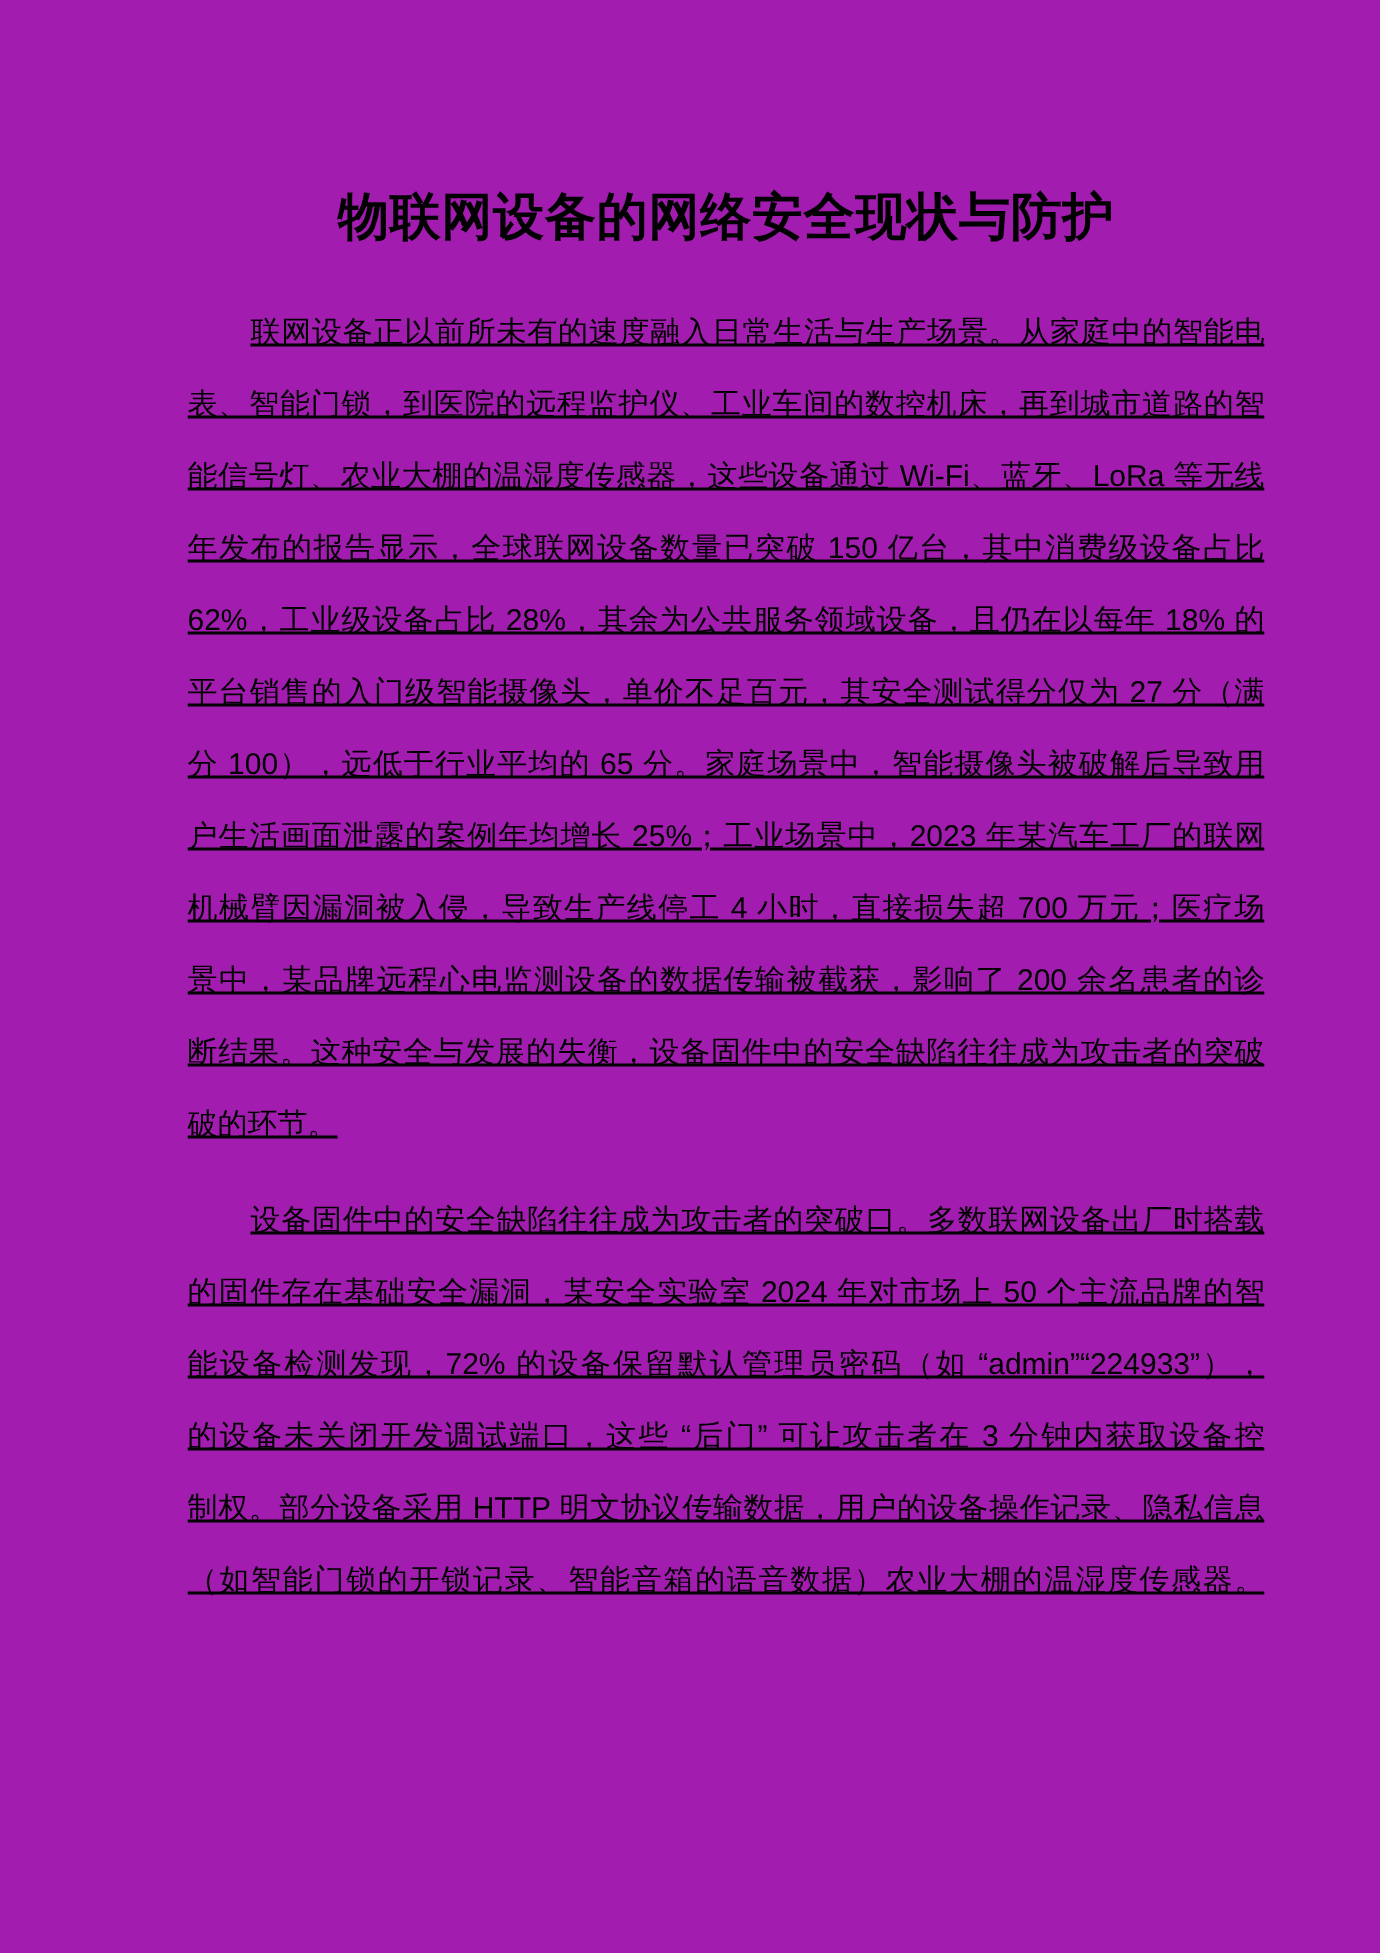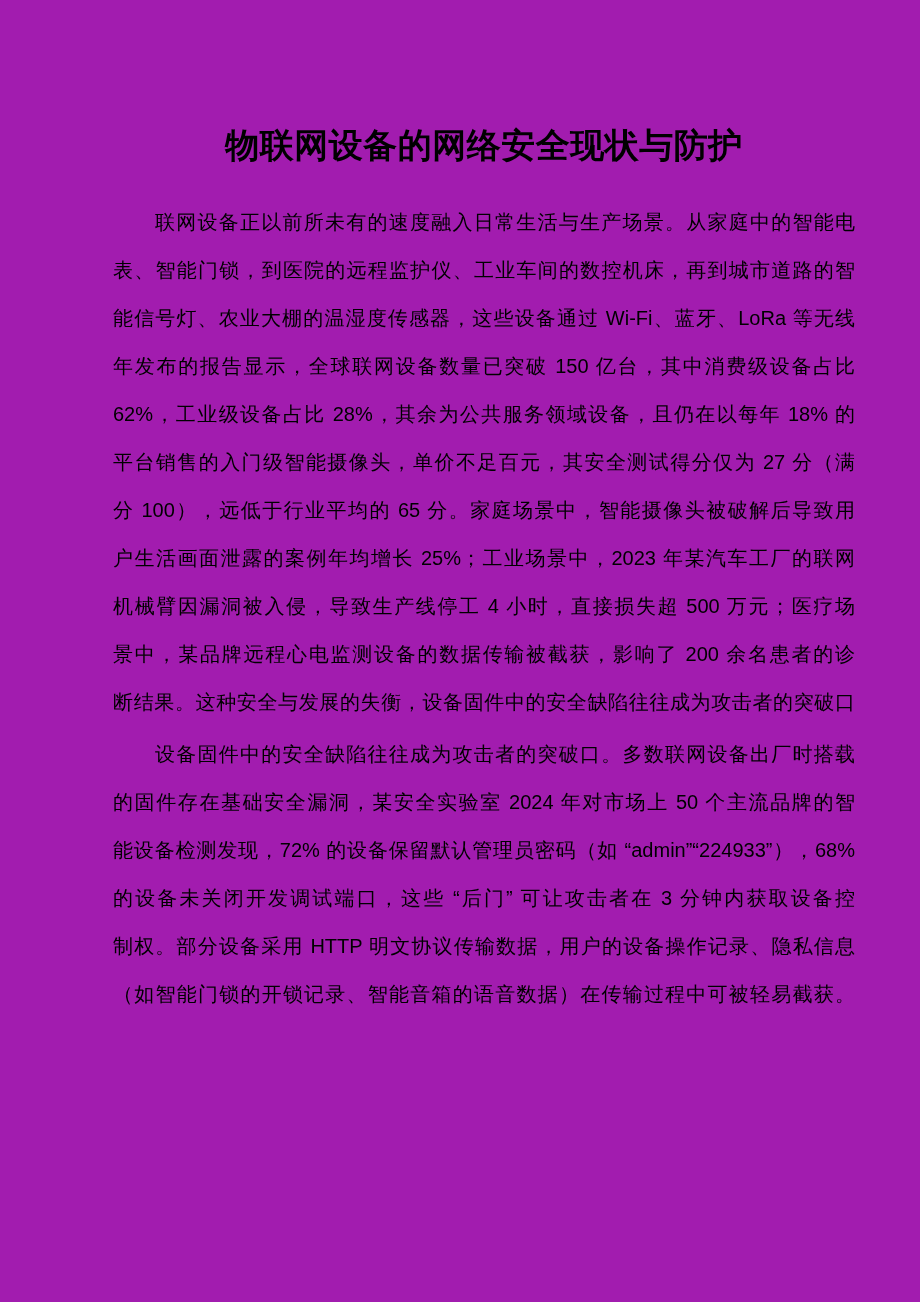--- a/index.html
+++ b/index.html
@@ -23,21 +23,21 @@
     font-family: "Liberation Sans", sans-serif;
     font-weight: 700;
     font-size: 34px;
     line-height: 46px;
     color: #000000;
     letter-spacing: 0.5px;
   }
   .doc-body {
     margin: 30px 85px 0 85px;
   }
-  .para { margin: 4px; padding: 0; }
+  .para { margin: 16px; padding: 0; text-decoration: underline; }
   .line {
     font-family: "Liberation Sans", serif;
     font-size: 20px;
     color: #000000;
     height: 48px;
     line-height: 48px;
     text-align: justify;
     text-align-last: justify;
     overflow: hidden;
     white-space: normal;
@@ -60,28 +60,29 @@
 
     <div class="para">
       <div class="line first">联网设备正以前所未有的速度融入日常生活与生产场景。从家庭中的智能电</div>
       <div class="line">表、智能门锁，到医院的远程监护仪、工业车间的数控机床，再到城市道路的智</div>
       <div class="line">能信号灯、农业大棚的温湿度传感器，这些设备通过 Wi-Fi、蓝牙、LoRa 等无线</div>
       <div class="line">年发布的报告显示，全球联网设备数量已突破 150 亿台，其中消费级设备占比</div>
       <div class="line">62%，工业级设备占比 28%，其余为公共服务领域设备，且仍在以每年 18% 的</div>
       <div class="line">平台销售的入门级智能摄像头，单价不足百元，其安全测试得分仅为 27 分（满</div>
       <div class="line">分 100），远低于行业平均的 65 分。家庭场景中，智能摄像头被破解后导致用</div>
       <div class="line">户生活画面泄露的案例年均增长 25%；工业场景中，2023 年某汽车工厂的联网</div>
-      <div class="line">机械臂因漏洞被入侵，导致生产线停工 4 小时，直接损失超 500 万元；医疗场</div>
+      <div class="line">机械臂因漏洞被入侵，导致生产线停工 4 小时，直接损失超 700 万元；医疗场</div>
       <div class="line">景中，某品牌远程心电监测设备的数据传输被截获，影响了 200 余名患者的诊</div>
       <div class="line">断结果。这种安全与发展的失衡，设备固件中的安全缺陷往往成为攻击者的突破口</div>
+      <div class="line last">破的环节。</div>
     </div>
 
     <div class="para">
       <div class="line first">设备固件中的安全缺陷往往成为攻击者的突破口。多数联网设备出厂时搭载</div>
       <div class="line">的固件存在基础安全漏洞，某安全实验室 2024 年对市场上 50 个主流品牌的智</div>
       <div class="line">能设备检测发现，72% 的设备保留默认管理员密码（如 “admin”“224933”），68%</div>
       <div class="line">的设备未关闭开发调试端口，这些 “后门” 可让攻击者在 3 分钟内获取设备控</div>
       <div class="line">制权。部分设备采用 HTTP 明文协议传输数据，用户的设备操作记录、隐私信息</div>
-      <div class="line">（如智能门锁的开锁记录、智能音箱的语音数据）在传输过程中可被轻易截获。</div>
+      <div class="line">（如智能门锁的开锁记录、智能音箱的语音数据）农业大棚的温湿度传感器。</div>
     </div>
 
   </div>
 </div>
 
 </body></html>

